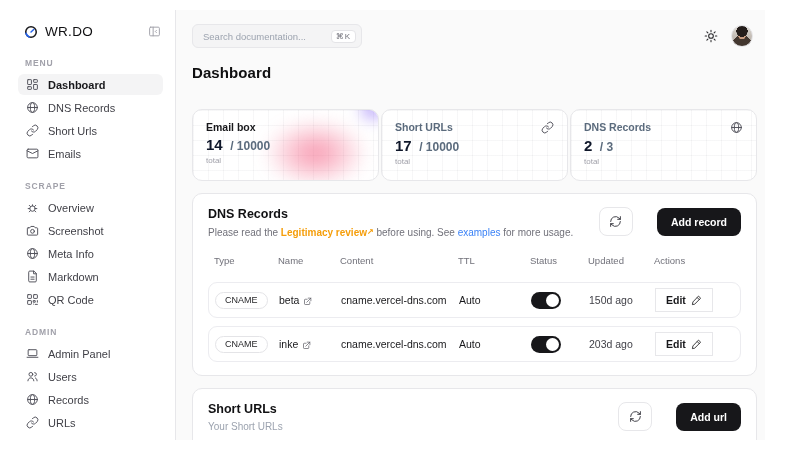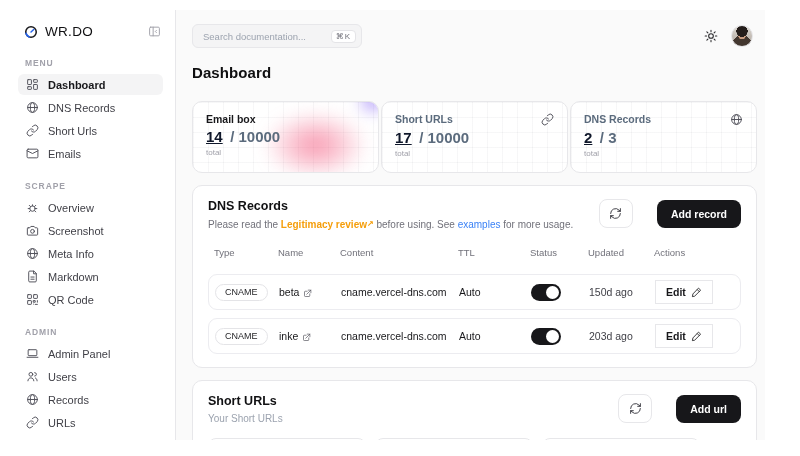--- a/index.html
+++ b/index.html
@@ -38,31 +38,31 @@
   .avatar { width: 22px; height: 22px; border-radius: 50%; border: 1px solid #e4e4e7; cursor: pointer;
     background:
       radial-gradient(circle at 50% 26%, #241d1a 0 31%, rgba(36,29,26,0) 32%),
       radial-gradient(circle at 50% 48%, #c79b7f 0 26%, rgba(199,155,127,0) 27%),
       radial-gradient(circle at 50% 95%, #43372f 0 45%, rgba(67,55,47,0) 46%),
       linear-gradient(180deg, #ddd8d2, #aca49b); }
 
   .page-title { font-size: 15px; font-weight: 800; color: #0f0f10; margin-top: 16px; letter-spacing: .1px; }
 
   
-  .stats { display: flex; gap: 2px; margin-top: 20px; }
+  .stats { display: flex; gap: 2px; margin-top: 28px; }
   .stat { position: relative; flex: 1; height: 72px; background-color: #fff; border: 1px solid #e7e7ea; border-radius: 10px; padding: 11px 13px; overflow: hidden;
     background-image: linear-gradient(rgba(15,23,42,.035) 1px, transparent 1px), linear-gradient(90deg, rgba(15,23,42,.035) 1px, transparent 1px);
     background-size: 15px 15px; }
   .stat-head { display: flex; align-items: flex-start; justify-content: space-between; position: relative; z-index: 1; }
   .stat-title { font-size: 10.5px; font-weight: 700; color: #5b6b7d; }
   .stat.first .stat-title { color: #18181b; }
   .stat-icon { color: #52525b; }
   .stat-value { margin-top: 3px; position: relative; z-index: 1; }
-  .stat-num { font-size: 15px; font-weight: 800; color: #0f172a; text-decoration: underline; }
-  .stat-limit { font-size: 15px; font-weight: 600; color: #5b6b7d; margin-left: 3px; }
+  .stat-num { font-size: 15px; font-weight: 800; color: #0f172a; }
+  .stat-limit { font-size: 12px; font-weight: 600; color: #5b6b7d; margin-left: 3px; }
   .stat-cap { font-size: 8px; color: #a1a1aa; margin-top: 2px; position: relative; z-index: 1; }
   .blob { position: absolute; top: -14px; right: -10px; width: 125px; height: 92px; filter: blur(8px); pointer-events: none;
     background:
       radial-gradient(closest-side at 42% 62%, rgba(244,103,137,.68), rgba(244,103,137,0)),
       radial-gradient(closest-side at 88% 14%, rgba(112,70,245,.85), rgba(112,70,245,0)); }
 
   
   .panel { background: #fff; border: 1px solid #e7e7ea; border-radius: 10px; padding: 13px 15px; margin-top: 12px; }
   .panel-head { display: flex; align-items: flex-start; }
   .panel-title { font-size: 12.5px; font-weight: 700; color: #111113; }

